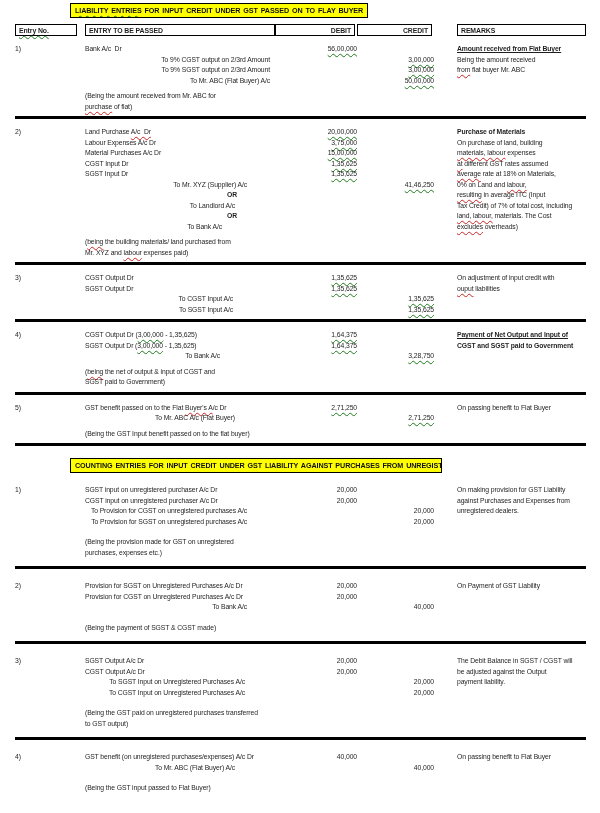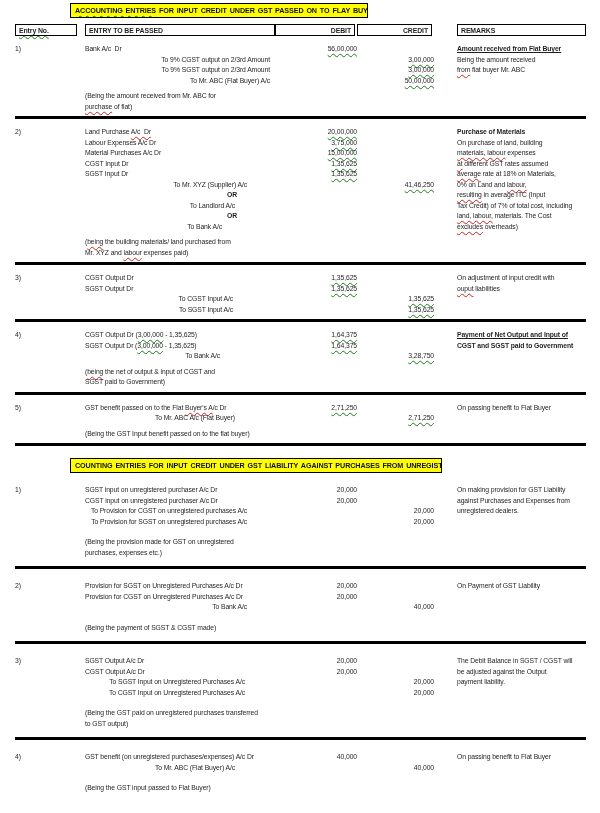--- a/index.html
+++ b/index.html
@@ -45,21 +45,21 @@
   .b{font-weight:bold;}
   .sq-r{text-decoration:underline wavy #cc2222 1px;text-underline-offset:1.5px;}
   .sq-g{text-decoration:underline wavy #1e7a1e 1px;text-underline-offset:1.5px;}
   .ul{text-decoration:underline;}
 </style>
 </head>
 <body>
 
 <div class="page">
 
-  <div class="banner banner1"><span class="sq-g">ACCOUNTING ENTRIES</span><span> FOR INPUT CREDIT UNDER GST PASSED ON TO FLAY BUYER</span></div>
+  <div class="banner banner1"><span class="sq-g">LIABILITY ENTRIES</span><span> FOR INPUT CREDIT UNDER GST PASSED ON TO FLAY BUYER</span></div>
 
   <div class="hdr-row">
     <div class="hdr hdr-no sq-g">Entry No.</div>
     <div class="hdr hdr-entry">ENTRY TO BE PASSED</div>
     <div class="hdr hdr-debit">DEBIT</div>
     <div class="hdr hdr-credit">CREDIT</div>
     <div class="hdr hdr-remarks">REMARKS</div>
   </div>
 
   <div id="section-0">

